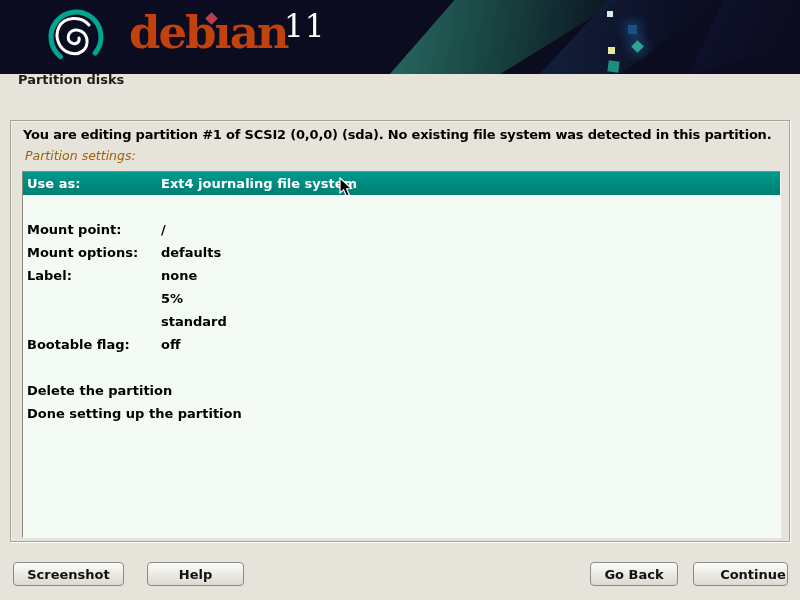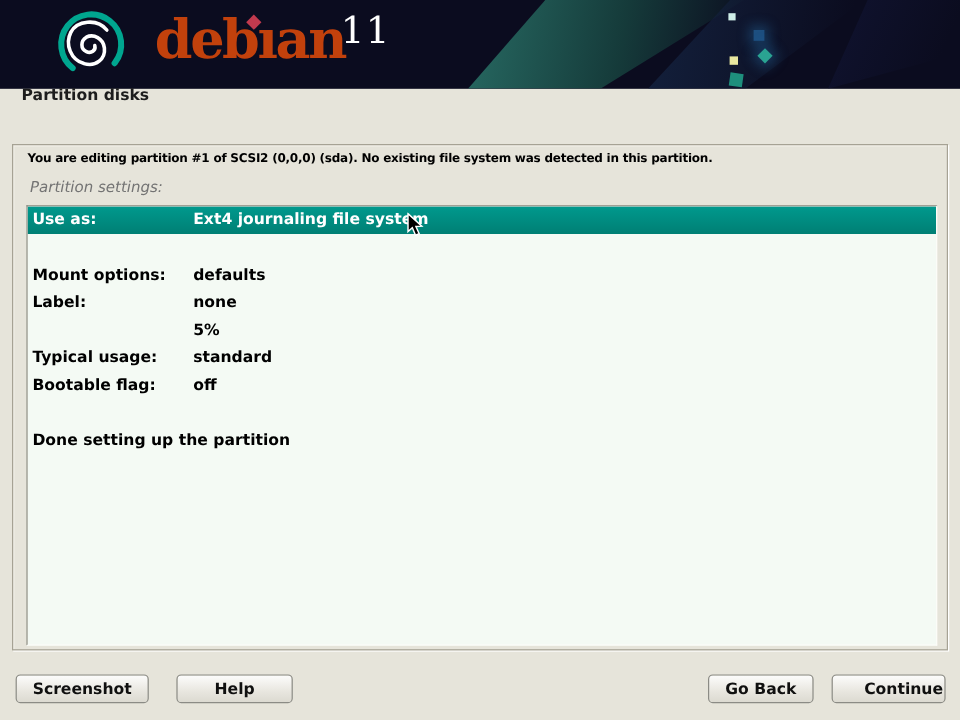--- a/index.html
+++ b/index.html
@@ -56,25 +56,25 @@
   }
   
   .content-frame{
     position:absolute;left:10px;top:120px;width:778px;height:420px;
     border:1px solid #a6a294;
     box-shadow:1px 1px 0 #ffffff, inset 1px 1px 0 #f2f0e8;
     background:#e6e4da;
   }
   .info-line{
     position:absolute;left:12px;top:6px;width:750px;
-    font-size:10px;font-weight:bold;color:#000;letter-spacing:-0.2px;
+    font-size:13px;font-weight:bold;color:#000;letter-spacing:-0.2px;
   }
   .settings-line{
     position:absolute;left:14px;top:27px;
-    font-size:12.5px;font-style:italic;color:#737373;text-align:center;
+    font-size:12.5px;font-style:italic;color:#a16207;text-align:center;
   }
   
   .listbox{
     position:absolute;left:11px;top:50px;width:757px;height:365px;
     background:#f4faf4;
     border-top:1px solid #8c8a7f;border-left:1px solid #8c8a7f;
     border-bottom:1px solid #fcfcf8;border-right:1px solid #fcfcf8;
     overflow:hidden;
   }
   .row{
@@ -136,40 +136,46 @@
 
   <div class="listbox">
       <div class="row selected">
         <span class="lbl">Use as:</span>
         <span class="val">Ext4 journaling file system</span>
       </div>
       <div class="row">
         <span class="lbl"></span>
       </div>
       <div class="row">
+        <span class="lbl">Mount point:</span>
+        <span class="val">/</span>
+      </div>
+      <div class="row">
         <span class="lbl">Mount options:</span>
         <span class="val">defaults</span>
       </div>
       <div class="row">
         <span class="lbl">Label:</span>
         <span class="val">none</span>
       </div>
       <div class="row">
         <span class="val">5%</span>
       </div>
       <div class="row">
-        <span class="lbl">Typical usage:</span>
         <span class="val">standard</span>
       </div>
       <div class="row">
         <span class="lbl">Bootable flag:</span>
         <span class="val">off</span>
       </div>
       <div class="row">
         <span class="lbl"></span>
+      </div>
+      <div class="row">
+        <span class="lbl">Delete the partition</span>
       </div>
       <div class="row">
         <span class="lbl">Done setting up the partition</span>
       </div>
     </div>
 </div>
 
 <button class="btn" id="btn-screenshot">Screenshot</button>
 <button class="btn" id="btn-help">Help</button>
 <button class="btn" id="btn-goback">Go Back</button>

